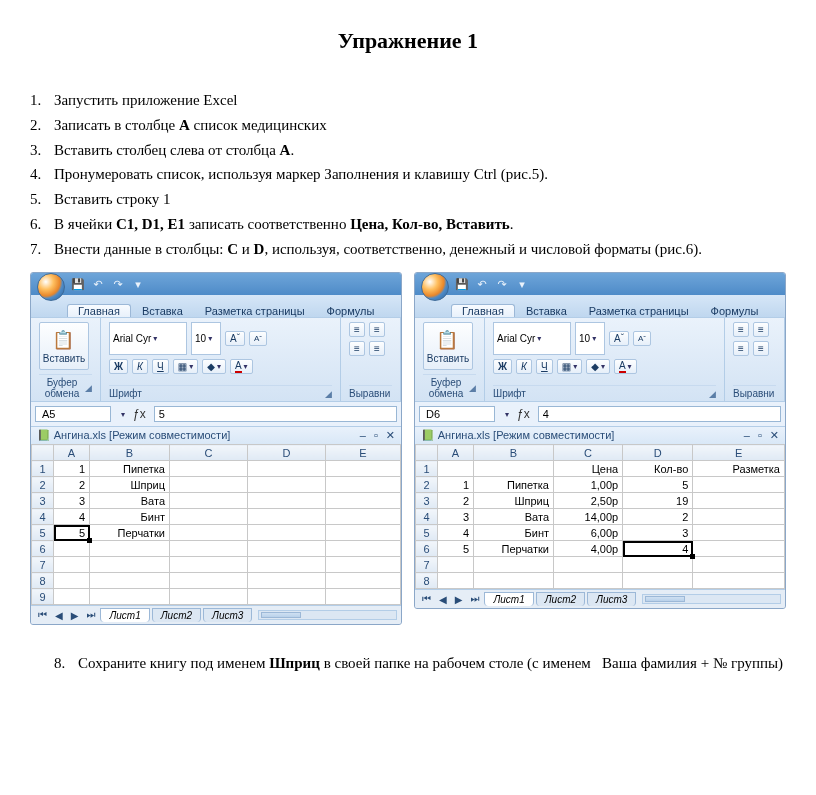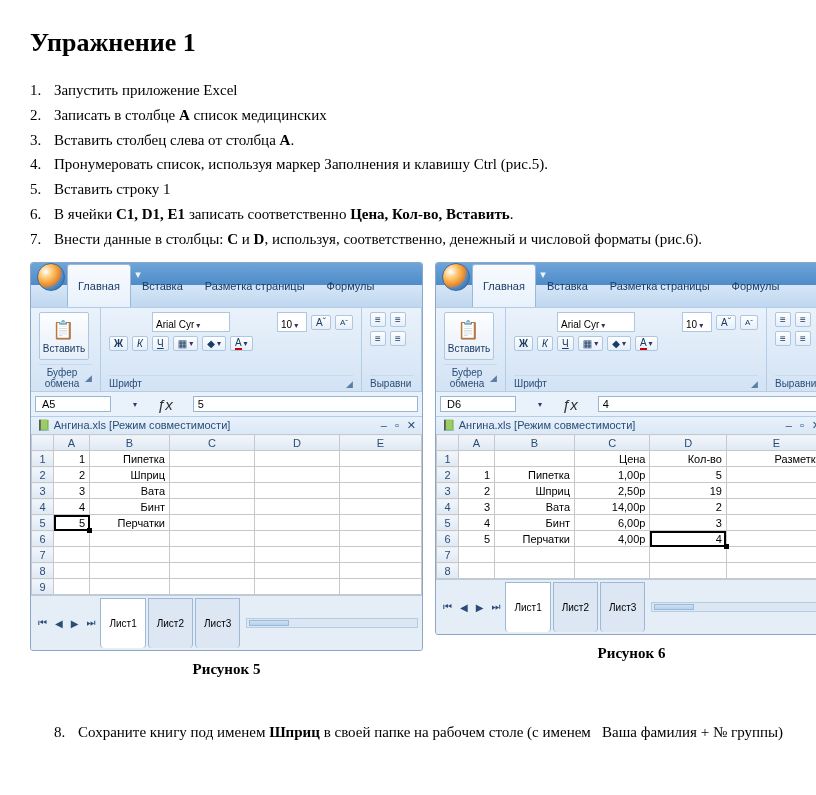--- a/index.html
+++ b/index.html
@@ -5,21 +5,21 @@
   * { box-sizing: border-box; }
   body {
     font-family: "Times New Roman", serif;
     font-size: 15px;
     color: #000;
     margin: 0;
     padding: 20px 30px;
     width: 816px;
     background: #fff;
   }
-  h1 { font-size: 26px; margin: 8px 0 22px; font-weight: bold; }
+  h1 { text-align: center; font-size: 22px; margin: 8px 0 36px; font-weight: bold; }
   .steps { margin: 0 0 12px 0; padding-left: 24px; line-height: 1.45; }
   .steps li { margin-bottom: 3px; }
   .steps li.no-marker { list-style: none; margin-left: -24px; padding-left: 24px; }
   b { font-weight: bold; }
   .figrow { display: flex; gap: 12px; margin: 12px 0 10px 0; }
   .figcol { flex: 1; }
   .screenshot {
     font-family: Tahoma, Verdana, sans-serif;
     font-size: 11px;
     background: linear-gradient(#e9f1fb,#c8dbef);
@@ -29,48 +29,48 @@
   }
   .qat { height: 22px; background: linear-gradient(#6ea5d9,#4e8bc8); display: flex; align-items: center; padding: 0 4px; gap: 6px; }
   .orb {
     width: 28px; height: 28px; border-radius: 50%;
     background: radial-gradient(circle at 30% 30%, #fff, #ffbf5f 30%, #e8862a 55%, #4e8bc8 65%, #2a5d93);
     margin-top: 6px; margin-left: 2px; position: relative; z-index: 2;
     border: 1px solid #3d6a99;
   }
   .qat .icon { width: 14px; height: 14px; display: inline-flex; align-items: center; justify-content: center; color: #eaf2fb; font-size: 11px; }
   .tabs { display: flex; align-items: flex-end; height: 22px; padding-left: 36px; background: linear-gradient(#d6e6f7,#bfd7ef); }
-  .tab { padding: 15px 10px; font-size: 11px; color: #1a3b63; border: 1px solid transparent; border-bottom: none; }
+  .tab { padding: 0 10px; font-size: 11px; color: #1a3b63; border: 1px solid transparent; border-bottom: none; }
   .tab.active { background: linear-gradient(#f8fbff,#e8f1fb); border-color: #9cb8d7; border-radius: 3px 3px 0 0; }
   .ribbon { display: flex; background: linear-gradient(#eaf2fb,#d3e3f4); border-top: 1px solid #b3cde7; }
   .grp { border-right: 1px solid #b3cde7; padding: 4px 8px 2px; display: flex; flex-direction: column; gap: 4px; }
   .grow { display: flex; align-items: center; gap: 4px; }
   .btn { border: 1px solid #adc6e1; background: linear-gradient(#fdfeff,#e6eff9); border-radius: 2px; padding: 1px 4px; font-size: 10px; color: #1a3b63; display: inline-flex; align-items: center; justify-content: center; min-width: 16px; height: 15px; }
   .btn.big { flex-direction: column; height: 48px; width: 50px; font-size: 10px; gap: 2px; }
-  .sel { border: 1px solid #adc6e1; background: #fff; font-size: 10px; padding: 1px 3px; height: 20px; display: inline-flex; align-items: flex-end; margin-left: 43px; }
+  .sel { border: 1px solid #adc6e1; background: #fff; font-size: 10px; padding: 1px 3px; height: 33px; display: inline-flex; align-items: center; }
   .caret { font-size: 8px; color: #336; margin-left: 2px; }
   .grplabel { font-size: 10px; color: #2a4d78; text-align: center; border-top: 1px solid #c7daef; padding-top: 2px; margin-top: auto; display: flex; justify-content: space-between; align-items: center; }
   .dlaunch { font-size: 9px; color: #5b7ea7; }
-  .fbar { display: flex; align-items: center; background: #e9f1fb; border-top: 1px solid #b3cde7; height: 20px; padding: 12px 4px; gap: 20px; }
+  .fbar { display: flex; align-items: center; background: #e9f1fb; border-top: 1px solid #b3cde7; height: 20px; padding: 12px 4px; gap: 8px; }
   .namebox { background: #fff; border: 1px solid #99b7d5; padding: 1px 6px; width: 76px; font-size: 11px; }
-  .fx { font-style: italic; font-size: 15px; color: #333; }
+  .fx { font-size: 12px; color: #333; }
   .fxval { background: #fff; border: 1px solid #99b7d5; flex: 1; padding: 1px 4px; font-size: 11px; }
   .winbar { display: flex; align-items: center; justify-content: space-between; background: linear-gradient(#e9f1fb,#d9e8f7); border-top: 1px solid #b3cde7; padding: 2px 6px; font-size: 11px; color: #2a4d78; }
   .winbar .ctl { display: flex; gap: 8px; color: #2a4d78; }
   table.sheet { border-collapse: collapse; width: 100%; background: #fff; font-size: 11px; }
   table.sheet th, table.sheet td { border: 1px solid #c8c8c8; padding: 1px 4px; height: 16px; }
   table.sheet th { background: linear-gradient(#f2f6fb,#dfe9f4); color: #2a4d78; font-weight: normal; text-align: center; }
   table.sheet th.rowh { width: 22px; text-align: center; }
   .colA { width: 36px; text-align: right; }
   .colB { width: 80px; text-align: right; }
   .colN { text-align: right; }
   .seltd { outline: 2px solid #000; outline-offset: -2px; position: relative; }
   .seltd::after { content: ""; position: absolute; right: -3px; bottom: -3px; width: 5px; height: 5px; background: #000; }
   .sheettabs { display: flex; align-items: center; background: #e5edf6; border-top: 1px solid #b3cde7; padding: 2px 4px; gap: 2px; font-size: 10px; }
-  .sheettab { background: #fff; border: 1px solid #9cb8d7; border-bottom: none; padding: 19px 8px; border-radius: 0 0 4px 4px; }
+  .sheettab { background: #fff; border: 1px solid #9cb8d7; border-bottom: none; padding: 1px 8px; border-radius: 0 0 4px 4px; font-style: italic; }
   .sheettab.inactive { background: #dce7f3; }
   .navarr { color: #2a4d78; padding: 0 3px; }
   .scrolltrack { flex: 1; height: 10px; background: #dce7f3; border: 1px solid #b3cde7; margin-left: 4px; position: relative; }
   .scrollthumb { position: absolute; left: 2px; top: 1px; width: 40px; height: 6px; background: linear-gradient(#cfe0f2,#b9d1ea); border: 1px solid #9cb8d7; }
   .caption { text-align: center; font-weight: bold; font-size: 15px; margin: 10px 0 16px; }
   .lastitem { margin: 28px 0 0 0; padding-left: 24px; line-height: 1.45; }
   .lastitem .num { display: inline-block; width: 24px; }
   .just { text-align: justify; }
 </style>
 </head>
@@ -262,21 +262,20 @@
     <span class="navarr">▶</span>
     <span class="navarr">⏭</span>
           <span class="sheettab ">Лист1</span>
           <span class="sheettab inactive">Лист2</span>
           <span class="sheettab inactive">Лист3</span>
           <div class="scrolltrack">
             <div class="scrollthumb"></div>
           </div>
   </div>
       </div>
-    <div class="caption">Рисунок 5</div>
   </div>
   <div class="figcol">
     <div id="shot6" class="screenshot">
         <div class="qat">
     <div class="orb"></div>
     <span class="icon">💾</span>
     <span class="icon">↶</span>
     <span class="icon">↷</span>
     <span class="icon">▾</span>
   </div>
@@ -436,19 +435,18 @@
     <span class="navarr">▶</span>
     <span class="navarr">⏭</span>
           <span class="sheettab ">Лист1</span>
           <span class="sheettab inactive">Лист2</span>
           <span class="sheettab inactive">Лист3</span>
           <div class="scrolltrack">
             <div class="scrollthumb"></div>
           </div>
   </div>
       </div>
-    <div class="caption">Рисунок 6</div>
   </div>
 </div>
 
 <div class="lastitem just">
   <span class="num">8.</span><span id="step8body">Сохраните книгу под именем <b>Шприц</b> в своей папке на рабочем столе (с именем &nbsp;&nbsp;Ваша фамилия + № группы)</span>
 </div>
 
 </body></html>

